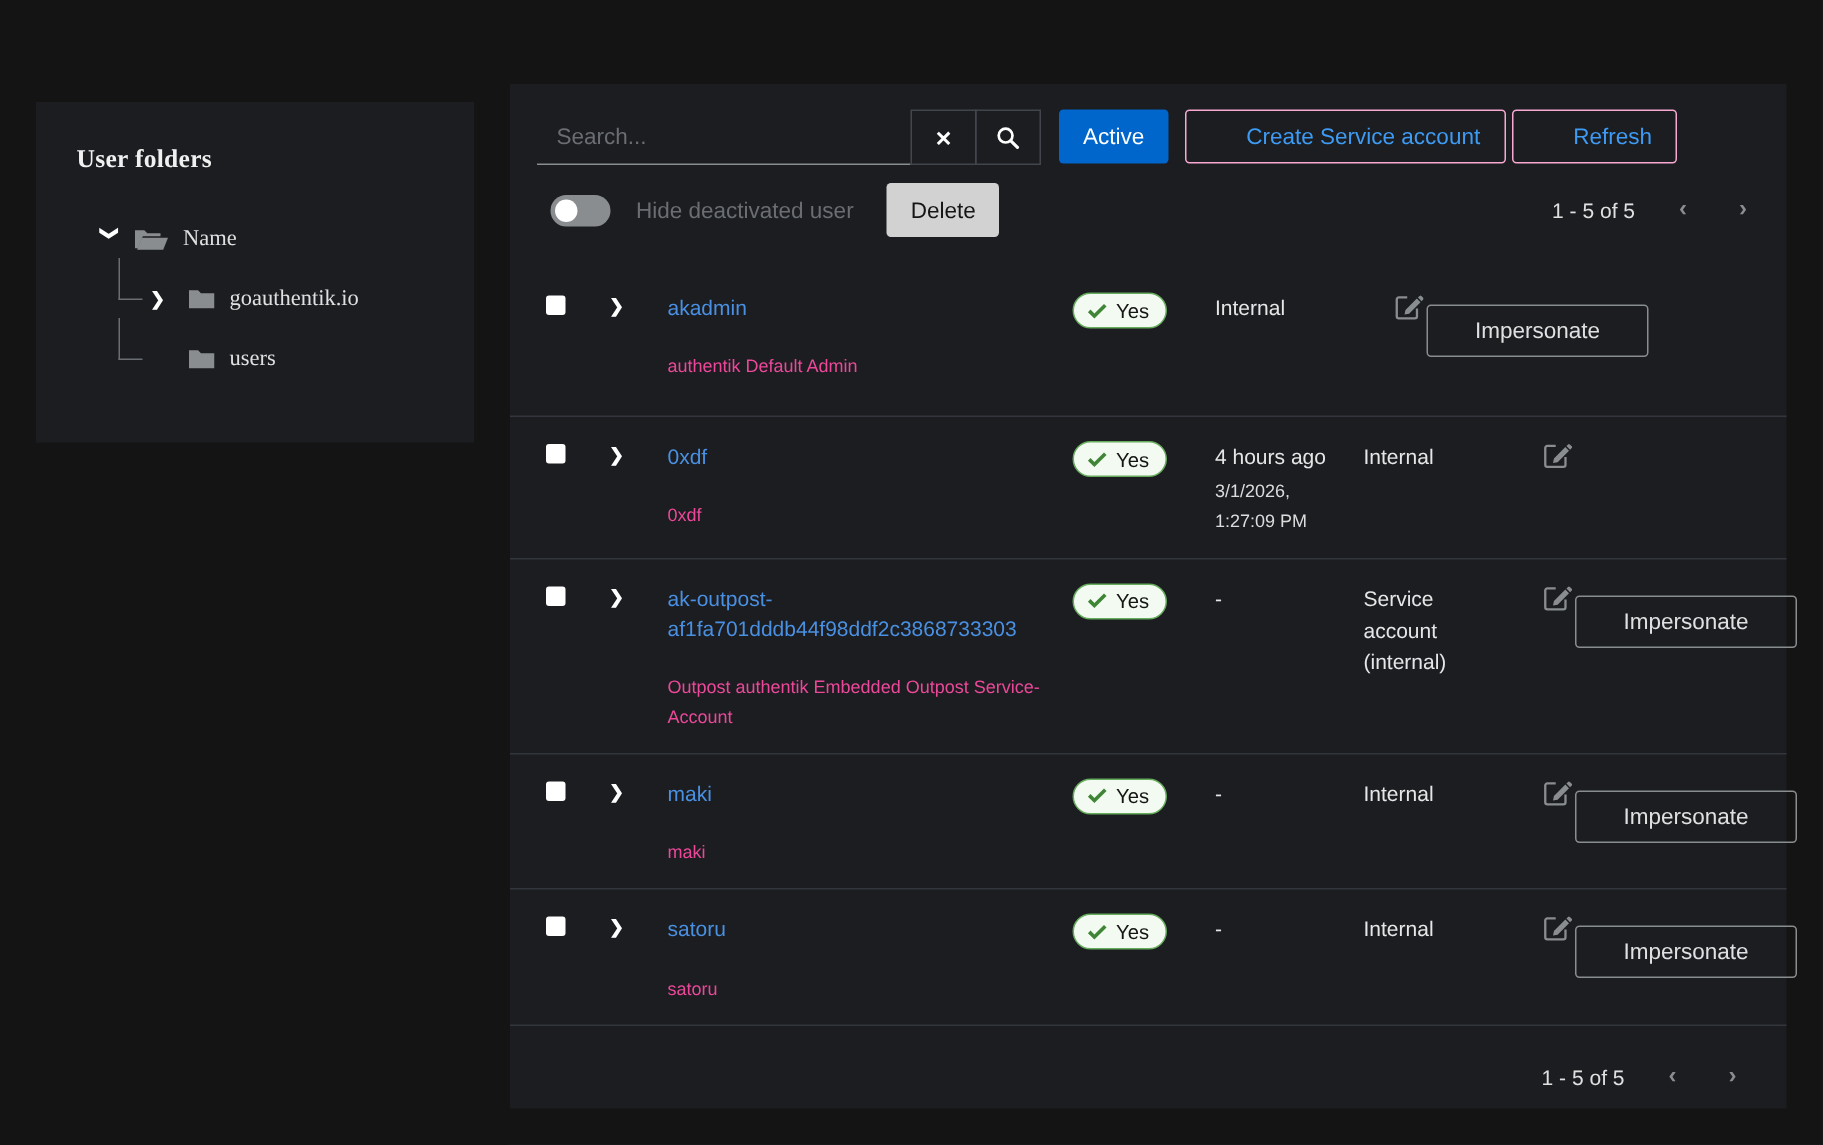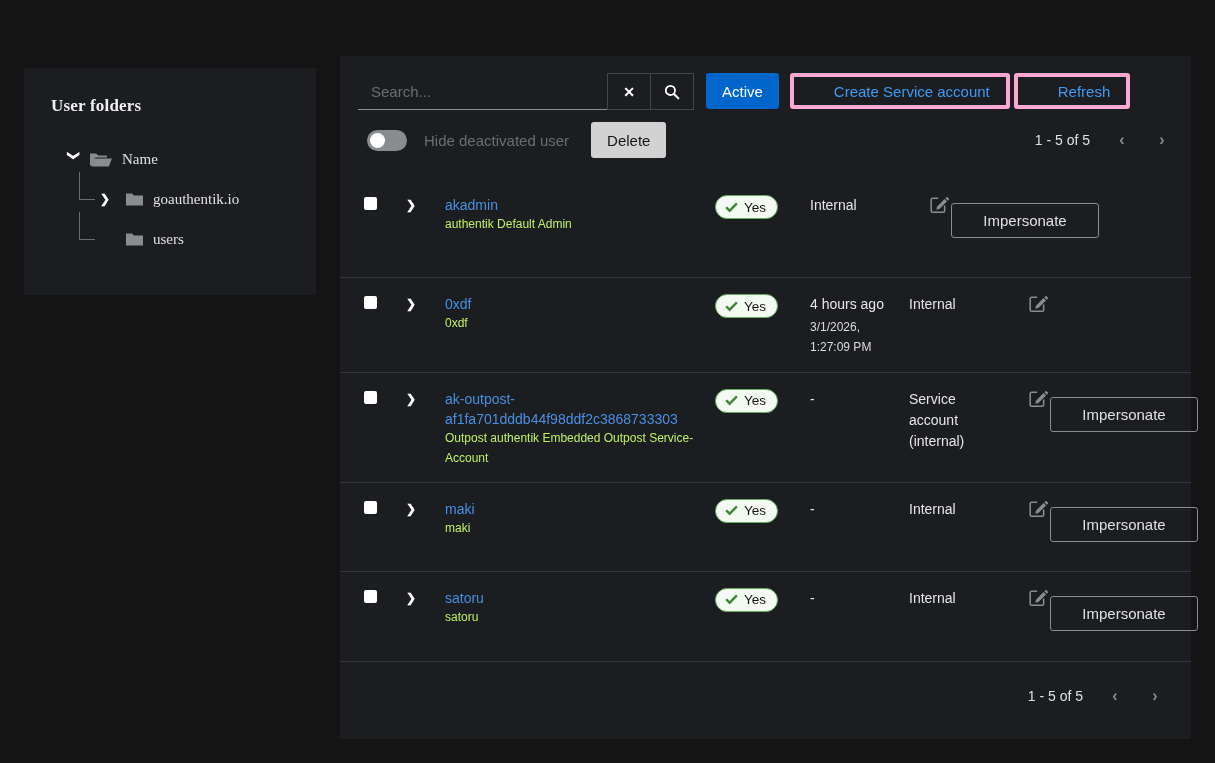--- a/index.html
+++ b/index.html
@@ -45,21 +45,21 @@
     width:44px; background:transparent; border:1px solid #42464c;
     display:flex; align-items:center; justify-content:center; cursor:pointer;
     color:#fff;
   }
   .sg-btn + .sg-btn { margin-left:-1px; }
   .x-glyph { font-size:14px; font-weight:700; color:#fff; }
 
   .btn { font-family:"Liberation Sans", sans-serif; font-size:15px; height:36px;
          border-radius:3px; cursor:pointer; padding:0 16px; }
   .btn-primary { background:#0066cc; border:none; color:#fff; margin-left:12px; }
-  .btn-outline-blue { background:transparent; border:4px solid #f9a8d4; color:#3e9bf4;padding-left:40px; }
+  .btn-outline-blue { background:transparent; border:1px solid #f9a8d4; color:#3e9bf4;padding-left:40px; }
   .btn-csa { margin-left:11px; }
   .btn-refresh { margin-left:4px; }
 
   .toolbar2 { margin-top:8px; padding:0 21px 0 27px; display:flex; align-items:center; height:44px; }
   .switch { width:40px; height:21px; border-radius:11px; background:#8a8d90; position:relative; cursor:pointer; flex:none; }
   .switch .knob { position:absolute; left:3px; top:3px; width:15px; height:15px; border-radius:50%; background:#fff; }
   .toggle-label { margin-left:17px; font-size:15px; color:#6a6e73; }
   .btn-delete { background:#d2d2d2; border:none; color:#151515; margin-left:22px; }
   .spacer { flex:1; }
   .pag-text { font-size:14px; color:#e0e0e0; }
@@ -87,21 +87,21 @@
 
   .h-label { font-size:14.5px; font-weight:700; color:#f0f0f0; }
   .h-label.sorted { color:#3a8cdd; }
   .sort-icon { color:#f0f0f0; font-weight:700; font-size:13px; margin-left:20px; cursor:pointer; }
 
   .checkbox { width:13px; height:13px; background:#fff; border-radius:2px; cursor:pointer; margin-top:2px; }
   .row-chev { color:#fff; font-size:12px; font-weight:700; cursor:pointer; }
 
   .name-link { color:#4a90e2; font-size:14px; text-decoration:none; display:block;
                overflow-wrap:anywhere; line-height:1.45; cursor:pointer; }
-  .name-sub { color:#bef264; font-size:12px; margin-top:0; overflow-wrap:anywhere; line-height:1.6; cursor:pointer; }
+  .name-sub { color:#ec4899; font-size:12px; margin-top:20px; overflow-wrap:anywhere; line-height:1.6; cursor:pointer; }
 
   .pill { display:inline-flex; align-items:center; background:#f3faf2; border:1px solid #67ab5d;
           border-radius:12px; height:24px; padding:0 11px 0 9px; }
   .pill svg { margin-right:6px; }
   .pill-text { color:#151515; font-size:13.5px; }
 
   .last-rel { font-size:14px; color:#e6e6e6; line-height:1.5; }
   .last-abs { font-size:12px; color:#dcdcdc; margin-top:2px; line-height:1.7; }
   .type-text { font-size:14px; color:#e6e6e6; line-height:1.5; }
 

